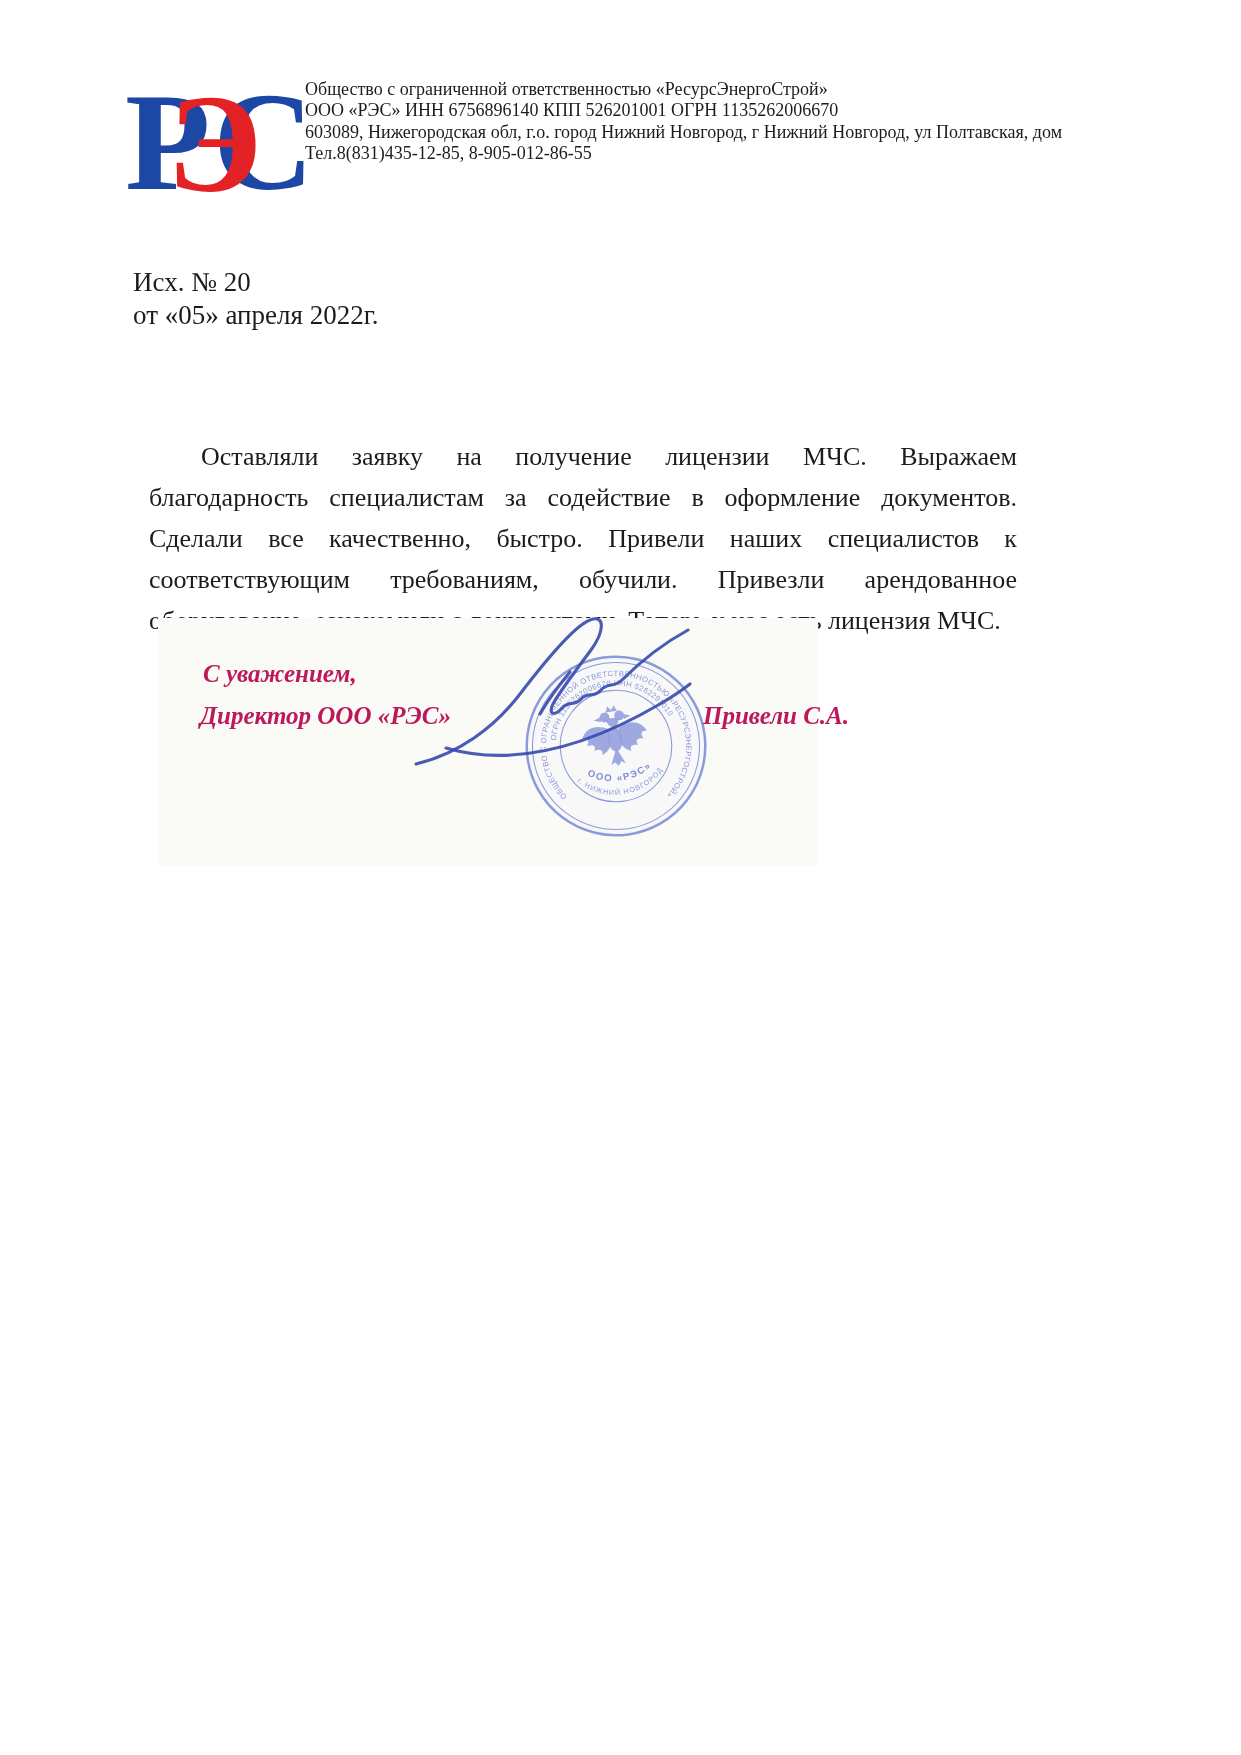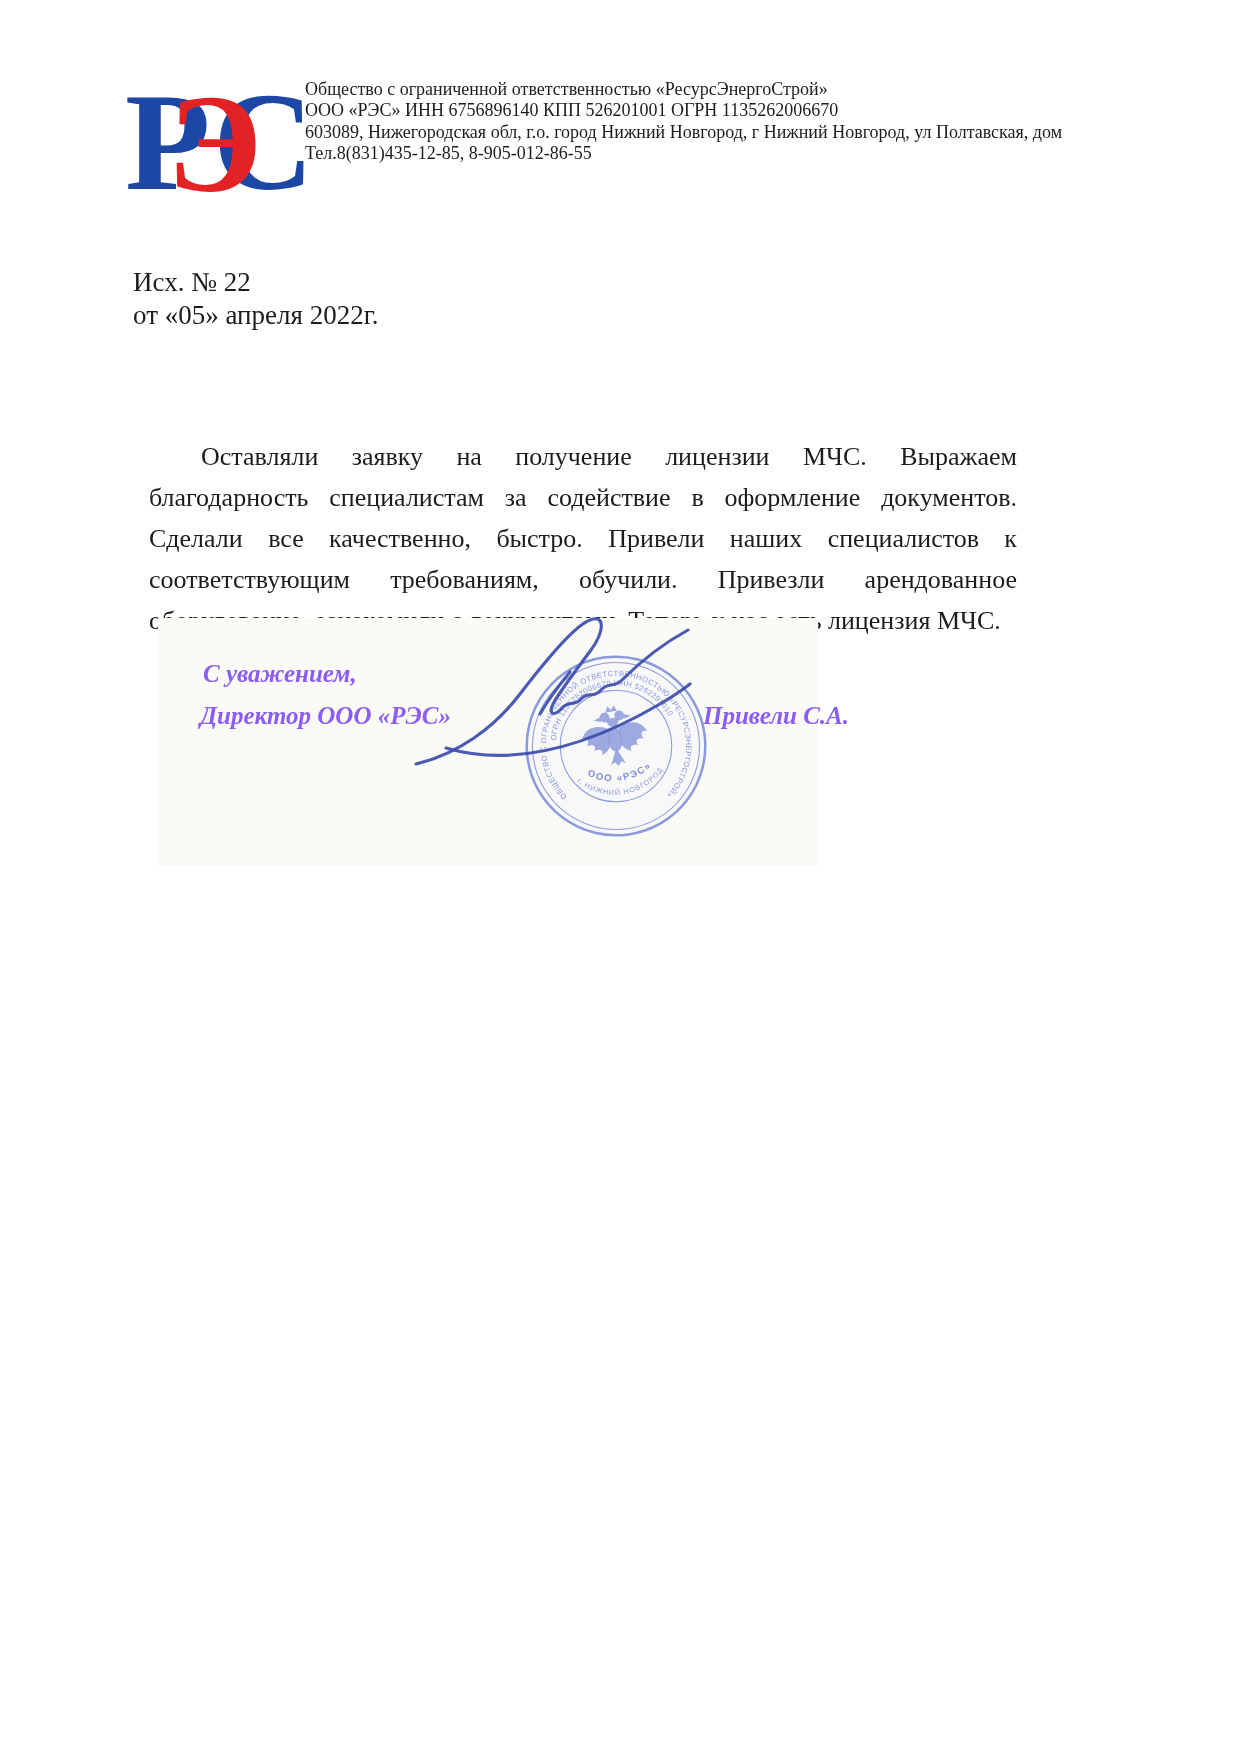--- a/index.html
+++ b/index.html
@@ -46,21 +46,21 @@
   }
 
   
   .scan-bg{
     position:absolute;left:158px;top:618px;width:660px;height:248px;
     background:#fafaf6;
   }
   .sig-salutation,.sig-title,.sig-name{
     position:absolute;
     font-size:25px;font-weight:700;font-style:italic;
-    color:#8b5cf6;z-index:6;
+    color:#be185d;z-index:6;
   }
   .sig-salutation{left:203px;top:660px;}
   .sig-title{left:200px;top:702px;font-family:Liberation Serif, serif;}
   .sig-name{left:703px;top:702px;}
 
   .stamp{position:absolute;left:520px;top:650px;width:192px;height:192px;z-index:4;}
   .stamp text{font-family:"Liberation Sans", sans-serif;}
   .st-ring{font-size:8px;letter-spacing:.45px;fill:#8b99dd;}
   .st-ring2{font-size:8px;letter-spacing:.4px;fill:#8b99dd;}
   .st-org{font-size:10px;font-weight:700;letter-spacing:1.6px;fill:#7f8ed8;}
@@ -81,21 +81,21 @@
     </div>
     <div class="lh-text">
       <div>Общество с ограниченной ответственностью «РесурсЭнергоСтрой»</div>
       <div>ООО «РЭС» ИНН 6756896140 КПП 526201001 ОГРН 1135262006670</div>
       <div>603089, Нижегородская обл, г.о. город Нижний Новгород, г Нижний Новгород, ул Полтавская, дом</div>
       <div>Тел.8(831)435-12-85, 8-905-012-86-55</div>
     </div>
   </header>
 
   <div class="ref">
-    <div>Исх. № 22</div>
+    <div>Исх. № 20</div>
     <div>от «05» апреля 2022г.</div>
   </div>
 
   <main class="body-text">
     <p>Оставляли заявку на получение лицензии МЧС. Выражаем благодарность специалистам за содействие в оформление документов. Сделали все качественно, быстро. Привели наших специалистов к соответствующим требованиям, обучили. Привезли арендованное оборудование, ознакомили с документами. Теперь у нас есть лицензия МЧС.</p>
   </main>
 
   <section>
     <div class="scan-bg"></div>
 

